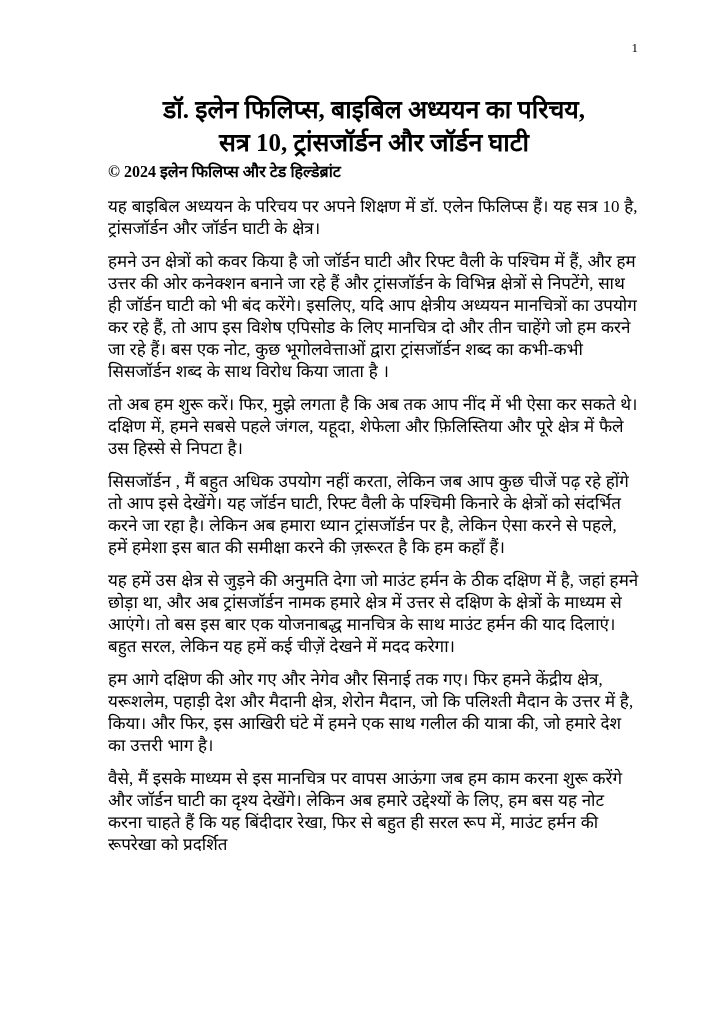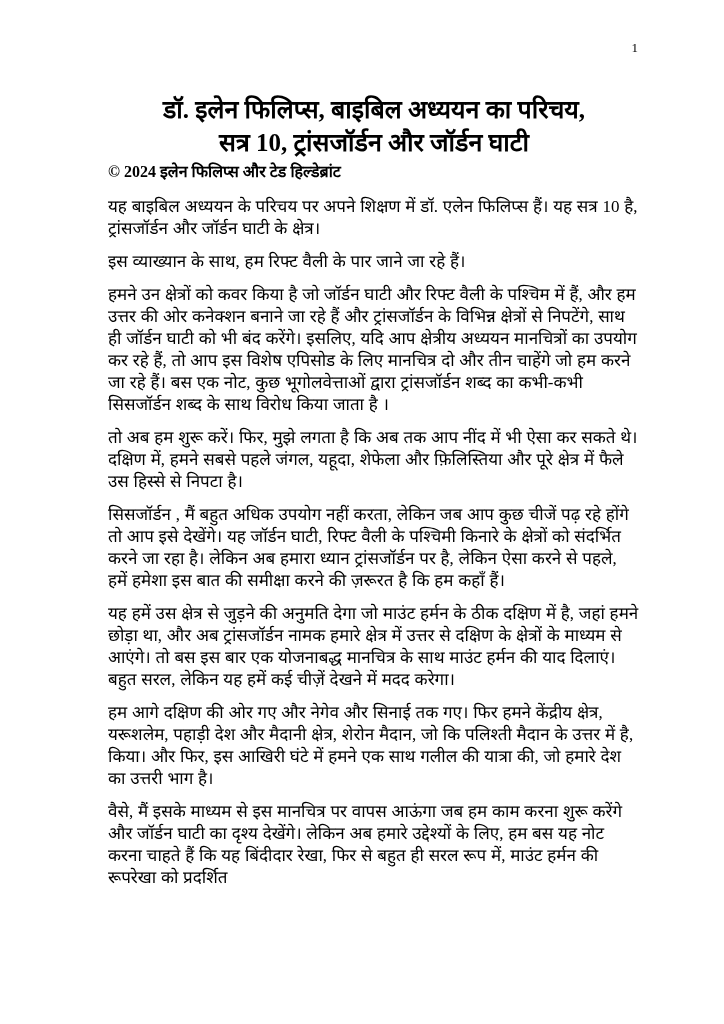--- a/index.html
+++ b/index.html
@@ -74,21 +74,20 @@
 
     <h1 class="doc-title">
       <span class="title-line">डॉ. इलेन फिलिप्स, बाइबिल अध्ययन का परिचय,</span>
       <span class="title-line">सत्र 10, ट्रांसजॉर्डन और जॉर्डन घाटी</span>
     </h1>
 
     <div class="copyright">© 2024 इलेन फिलिप्स और टेड हिल्डेब्रांट</div>
 
     <div class="body-text">
       <p>यह बाइबिल अध्ययन के परिचय पर अपने शिक्षण में डॉ. एलेन फिलिप्स हैं। यह सत्र 10 है, ट्रांसजॉर्डन और जॉर्डन घाटी के क्षेत्र।</p>
-      <p>इस व्याख्यान के साथ, हम रिफ्ट वैली के पार जाने जा रहे हैं।</p>
       <p>हमने उन क्षेत्रों को कवर किया है जो जॉर्डन घाटी और रिफ्ट वैली के पश्चिम में हैं, और हम उत्तर की ओर कनेक्शन बनाने जा रहे हैं और ट्रांसजॉर्डन के विभिन्न क्षेत्रों से निपटेंगे, साथ ही जॉर्डन घाटी को भी बंद करेंगे। इसलिए, यदि आप क्षेत्रीय अध्ययन मानचित्रों का उपयोग कर रहे हैं, तो आप इस विशेष एपिसोड के लिए मानचित्र दो और तीन चाहेंगे जो हम करने जा रहे हैं। बस एक नोट, कुछ भूगोलवेत्ताओं द्वारा ट्रांसजॉर्डन शब्द का कभी-कभी सिसजॉर्डन शब्द के साथ विरोध किया जाता है ।</p>
       <p>तो अब हम शुरू करें। फिर, मुझे लगता है कि अब तक आप नींद में भी ऐसा कर सकते थे। दक्षिण में, हमने सबसे पहले जंगल, यहूदा, शेफेला और फ़िलिस्तिया और पूरे क्षेत्र में फैले उस हिस्से से निपटा है।</p>
       <p>सिसजॉर्डन , मैं बहुत अधिक उपयोग नहीं करता, लेकिन जब आप कुछ चीजें पढ़ रहे होंगे तो आप इसे देखेंगे। यह जॉर्डन घाटी, रिफ्ट वैली के पश्चिमी किनारे के क्षेत्रों को संदर्भित करने जा रहा है। लेकिन अब हमारा ध्यान ट्रांसजॉर्डन पर है, लेकिन ऐसा करने से पहले, हमें हमेशा इस बात की समीक्षा करने की ज़रूरत है कि हम कहाँ हैं।</p>
       <p>यह हमें उस क्षेत्र से जुड़ने की अनुमति देगा जो माउंट हर्मन के ठीक दक्षिण में है, जहां हमने छोड़ा था, और अब ट्रांसजॉर्डन नामक हमारे क्षेत्र में उत्तर से दक्षिण के क्षेत्रों के माध्यम से आएंगे। तो बस इस बार एक योजनाबद्ध मानचित्र के साथ माउंट हर्मन की याद दिलाएं। बहुत सरल, लेकिन यह हमें कई चीज़ें देखने में मदद करेगा।</p>
       <p>हम आगे दक्षिण की ओर गए और नेगेव और सिनाई तक गए। फिर हमने केंद्रीय क्षेत्र, यरूशलेम, पहाड़ी देश और मैदानी क्षेत्र, शेरोन मैदान, जो कि पलिश्ती मैदान के उत्तर में है, किया। और फिर, इस आखिरी घंटे में हमने एक साथ गलील की यात्रा की, जो हमारे देश का उत्तरी भाग है।</p>
       <p>वैसे, मैं इसके माध्यम से इस मानचित्र पर वापस आऊंगा जब हम काम करना शुरू करेंगे और जॉर्डन घाटी का दृश्य देखेंगे। लेकिन अब हमारे उद्देश्यों के लिए, हम बस यह नोट करना चाहते हैं कि यह बिंदीदार रेखा, फिर से बहुत ही सरल रूप में, माउंट हर्मन की रूपरेखा को प्रदर्शित</p>
     </div>
 
   </div>
 </div>

